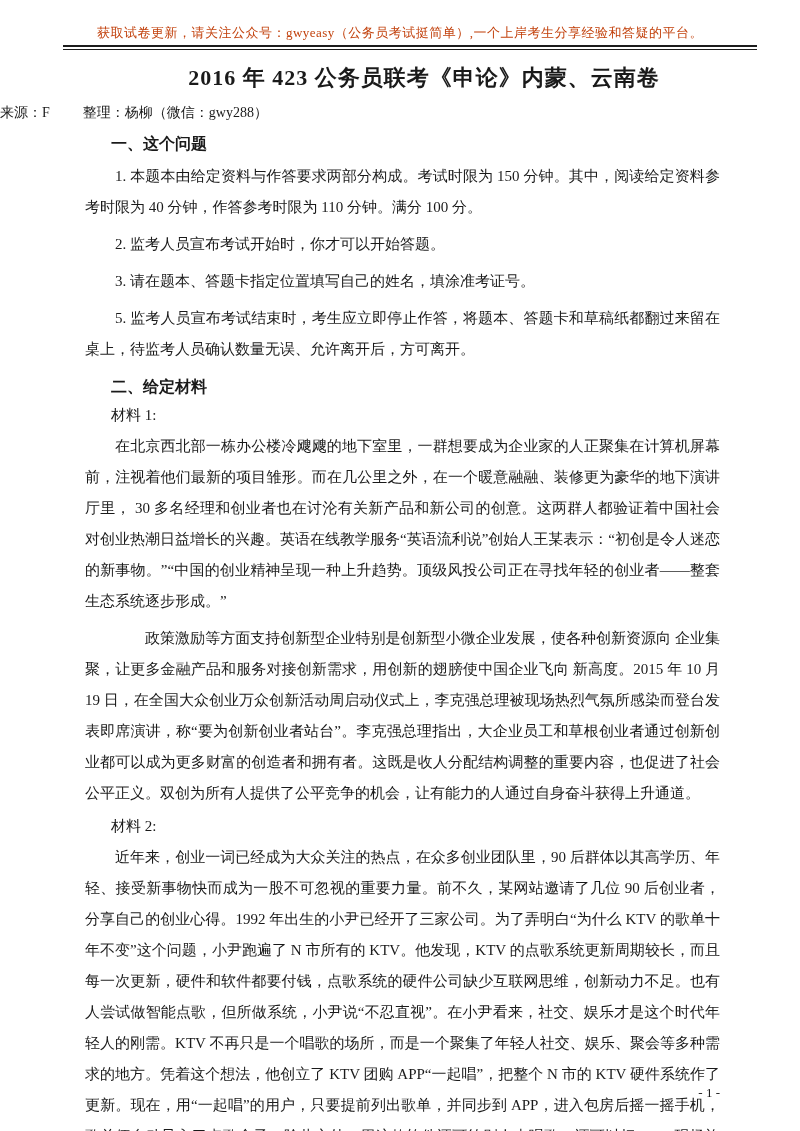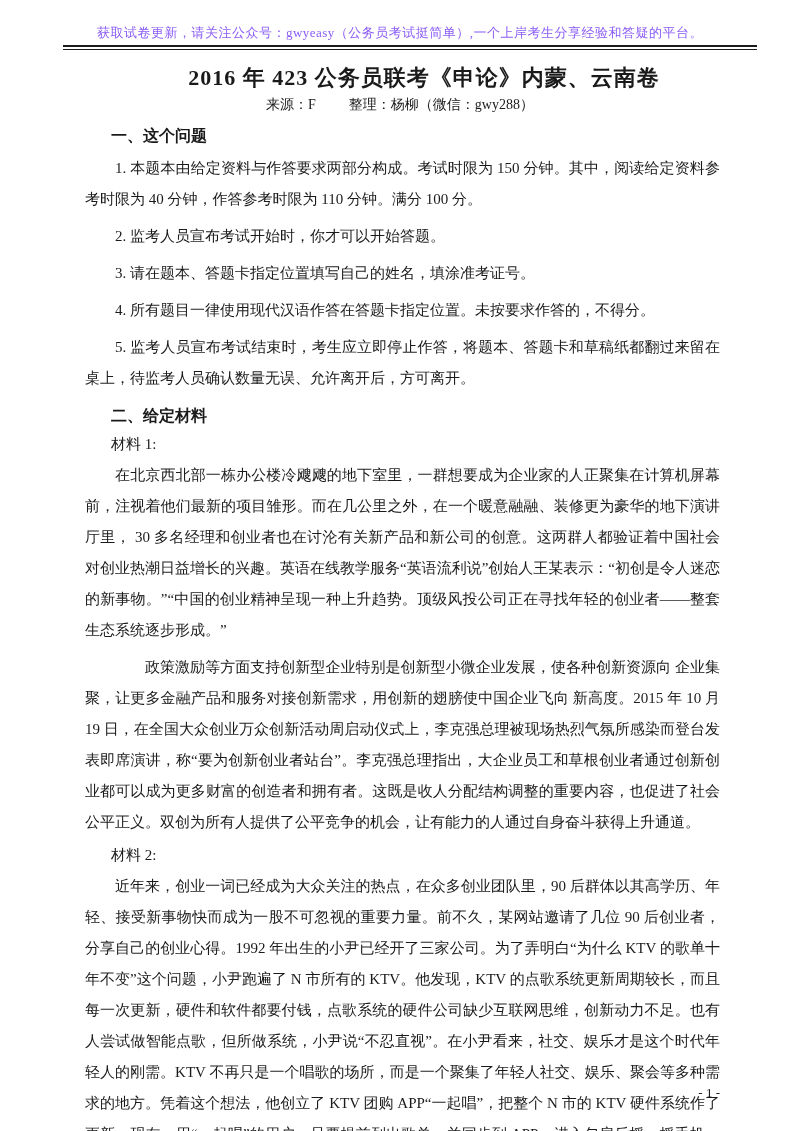--- a/index.html
+++ b/index.html
@@ -11,41 +11,40 @@
     background: #ffffff;
     color: #1a1a1a;
     font-family: "Liberation Serif", serif;
     overflow: hidden;
   }
   .header-notice {
     padding-top: 24px;
     text-align: center;
     font-size: 13px;
     letter-spacing: 0.5px;
-    color: #8b5cf6;
+    color: #c2410c;
     white-space: nowrap;
   }
   .header-rule {
     height: 2px;
     border-top: 2px solid #1c1c1c;
     border-bottom: 1px solid #1c1c1c;
     margin: 3px 43px 0 63px;
   }
   .doc-title {
     font-size: 22px;
     font-weight: bold;
     text-align: center;
     margin: 13px 0 0 0;
     letter-spacing: 1px;
     padding-left: 48px;
   }
   .meta-line {
-    text-align: center;
     font-size: 14px;
-    margin-top: 3px;
+    margin-top: 11px;
   }
   .meta-gap { display: inline-block; width: 26px; }
   .content { padding: 0 80px 0 85px; }
   .section-heading {
     font-size: 16px;
     font-weight: bold;
     margin: 12px 0 0 0;
     text-indent: 26px;
   }
   .material-label {
@@ -93,21 +92,20 @@
     <span>整理：杨柳（微信：gwy288）</span>
   </div>
 
   <div class="content">
 
     <section>
       <h2 class="section-heading">一、这个问题</h2>
       <p class="body-para">1. 本题本由给定资料与作答要求两部分构成。考试时限为 150 分钟。其中，阅读给定资料参考时限为 40 分钟，作答参考时限为 110 分钟。满分 100 分。</p>
       <p class="body-para">2. 监考人员宣布考试开始时，你才可以开始答题。</p>
       <p class="body-para">3. 请在题本、答题卡指定位置填写自己的姓名，填涂准考证号。</p>
-      <p class="body-para">4. 所有题目一律使用现代汉语作答在答题卡指定位置。未按要求作答的，不得分。</p>
       <p class="body-para">5. 监考人员宣布考试结束时，考生应立即停止作答，将题本、答题卡和草稿纸都翻过来留在桌上，待监考人员确认数量无误、允许离开后，方可离开。</p>
     </section>
 
     <section>
       <h2 class="section-heading">二、给定材料</h2>
 
       <div>
         <p class="material-label">材料 1:</p>
         <p class="body-para">在北京西北部一栋办公楼冷飕飕的地下室里，一群想要成为企业家的人正聚集在计算机屏幕前，注视着他们最新的项目雏形。而在几公里之外，在一个暖意融融、装修更为豪华的地下演讲厅里， 30 多名经理和创业者也在讨沦有关新产品和新公司的创意。这两群人都验证着中国社会对创业热潮日益增长的兴趣。英语在线教学服务“英语流利说”创始人王某表示：“初创是令人迷恋的新事物。”“中国的创业精神呈现一种上升趋势。顶级风投公司正在寻找年轻的创业者——整套生态系统逐步形成。”</p>
         <p class="body-para deep-indent">政策激励等方面支持创新型企业特别是创新型小微企业发展，使各种创新资源向 企业集聚，让更多金融产品和服务对接创新需求，用创新的翅膀使中国企业飞向 新高度。2015 年 10 月 19 日，在全国大众创业万众创新活动周启动仪式上，李克强总理被现场热烈气氛所感染而登台发表即席演讲，称“要为创新创业者站台”。李克强总理指出，大企业员工和草根创业者通过创新创业都可以成为更多财富的创造者和拥有者。这既是收人分配结构调整的重要内容，也促进了社会公平正义。双创为所有人提供了公平竞争的机会，让有能力的人通过自身奋斗获得上升通道。</p>

